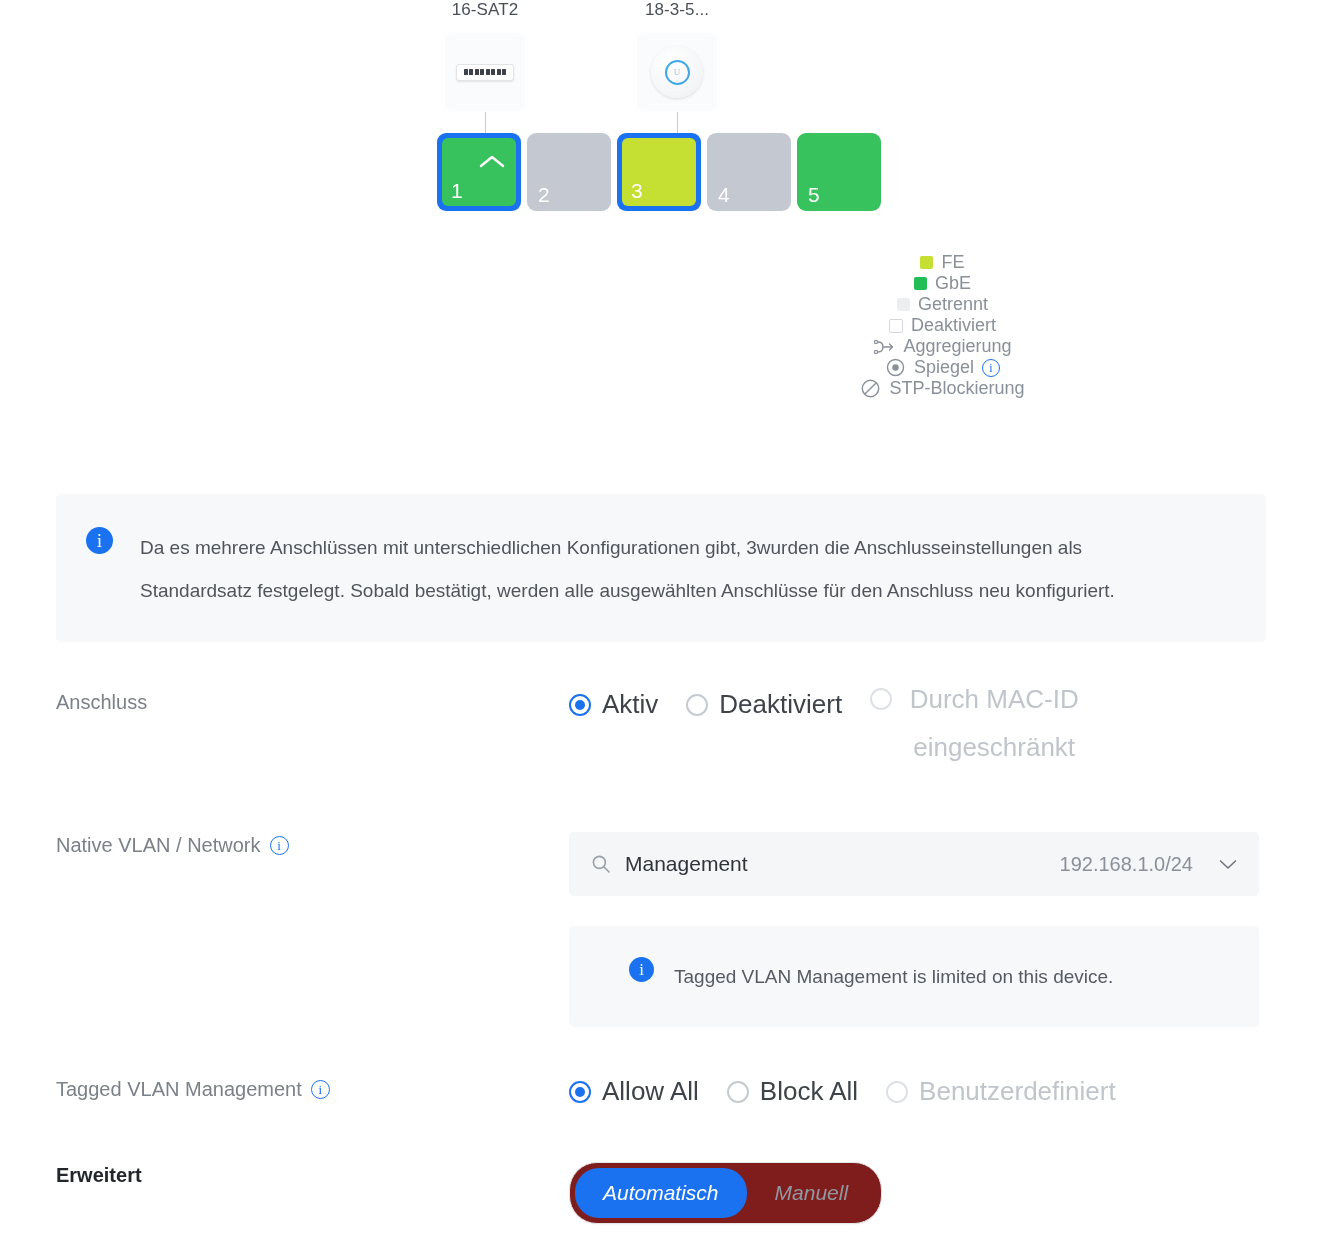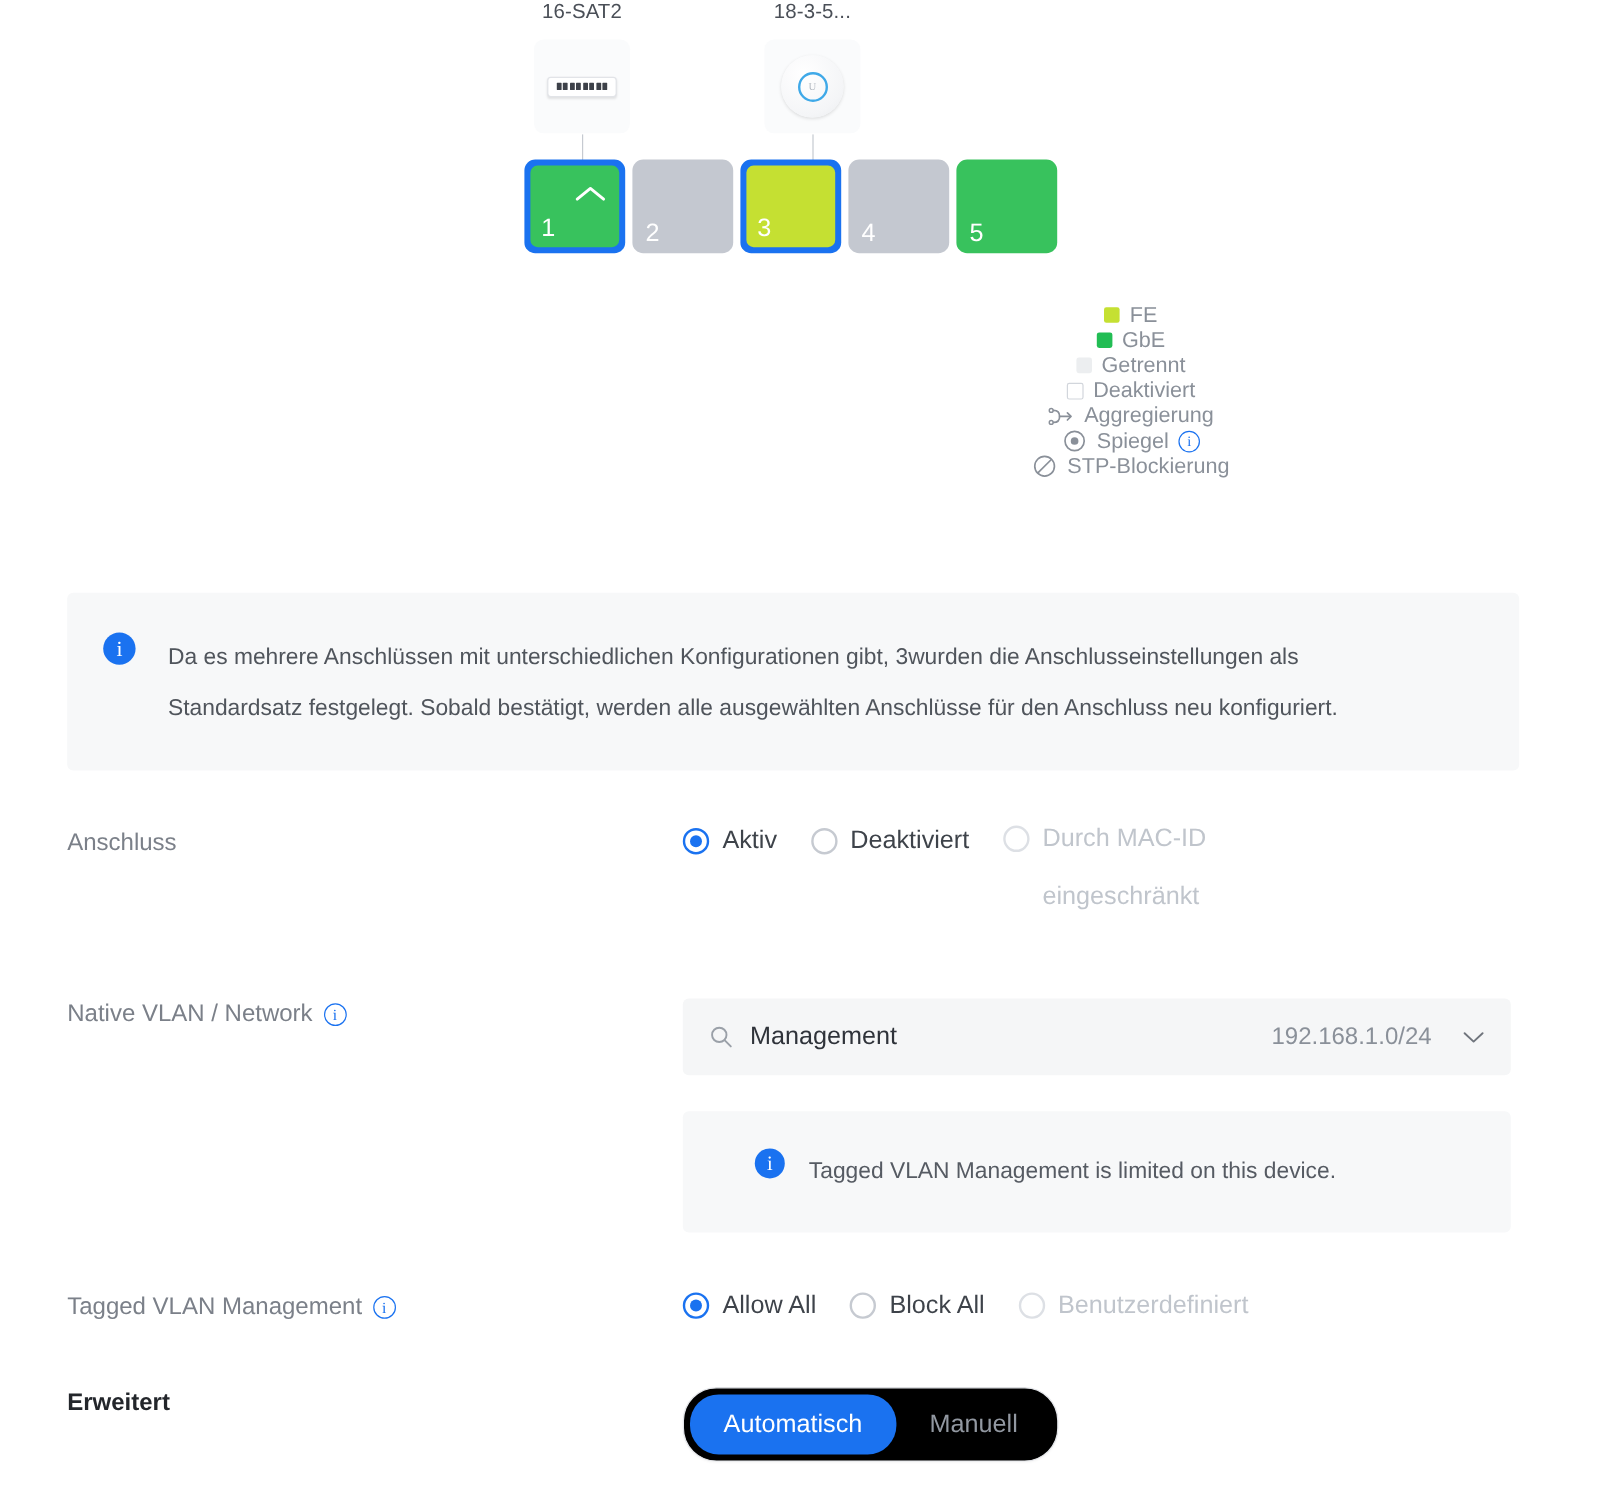--- a/index.html
+++ b/index.html
@@ -255,21 +255,21 @@
 
   .radio-group {
     display: flex;
     align-items: flex-start;
     gap: 0;
   }
   .radio {
     display: flex;
     align-items: center;
     gap: 11px;
-    font-size: 21px;
+    font-size: 26px;
     color: #3e434a;
     margin-right: 28px;
   }
   .radio .dot {
     width: 22px;
     height: 22px;
     min-width: 22px;
     border-radius: 50%;
     border: 2px solid #c6cad1;
     box-sizing: border-box;
@@ -294,20 +294,21 @@
     color: #c0c5cc;
   }
   .radio.disabled .dot {
     border-color: #dde0e5;
   }
   .radio.wrap2 {
     align-items: flex-start;
     width: 215px;
     line-height: 48px;
     margin-top: -14px;
+    text-align: center;
   }
   .radio.wrap2 .dot { margin-top: 13px; }
 
   
   .select {
     width: 690px;
     height: 64px;
     background: #f5f6f7;
     border-radius: 5px;
     display: flex;
@@ -347,22 +348,23 @@
     max-width: 470px;
   }
 
   
   .segmented {
     display: inline-flex;
     align-items: center;
     border: 1px solid #e4e6ea;
     border-radius: 28px;
     padding: 5px;
-    background: #000000;
+    background: #7f1d1d;
     box-shadow: 0 1px 2px rgba(0,0,0,.04);
+    font-style: italic;
   }
   .seg {
     font-size: 21px;
     padding: 13px 28px;
     border-radius: 24px;
     color: #9298a1;
     white-space: nowrap;
   }
   .seg.active {
     background: #1a72f0;

